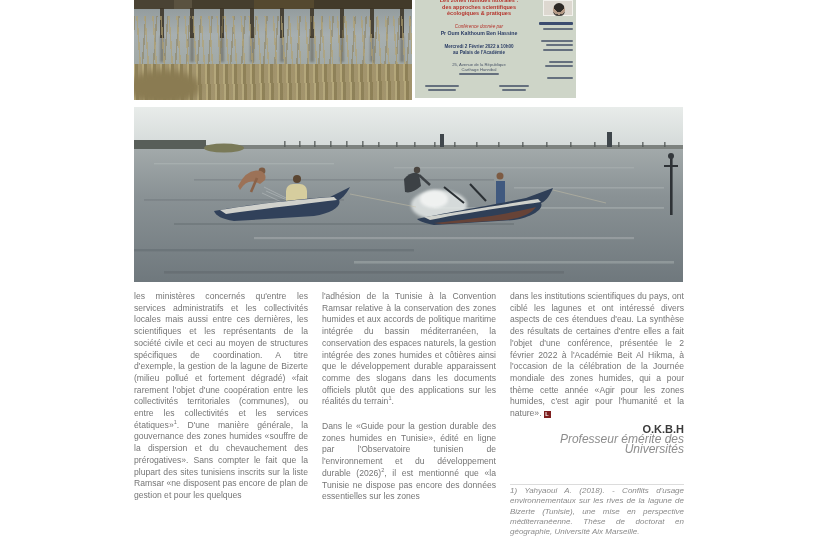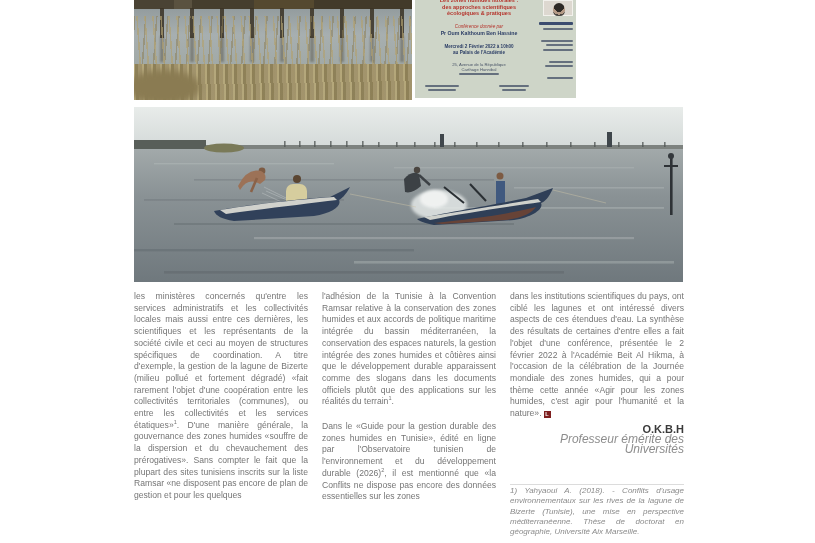--- a/index.html
+++ b/index.html
@@ -223,21 +223,21 @@
     </g>
   </svg>
 </div>
 
 <div id="col1" class="col abs">
   <p><span>les ministères concernés qu'entre les services administratifs et les collectivités locales mais aussi entre ces dernières, les scientifiques et les représentants de la société civile et ceci au moyen de structures spécifiques de coordination. A titre d'exemple, la gestion de la lagune de Bizerte (milieu pollué et fortement dégradé) «fait rarement l'objet d'une coopération entre les collectivités territoriales (communes), ou entre les collectivités et les services étatiques»</span><sup>1</sup><span>. D'une manière générale, la gouvernance des zones humides «souffre de la dispersion et du chevauchement des prérogatives». Sans compter le fait que la plupart des sites tunisiens inscrits sur la liste Ramsar «ne disposent pas encore de plan de gestion et pour les quelques</span></p>
 </div>
 
 <div id="col2" class="col abs">
   <p><span>l'adhésion de la Tunisie à la Convention Ramsar relative à la conservation des zones humides et aux accords de politique maritime intégrée du bassin méditerranéen, la conservation des espaces naturels, la gestion intégrée des zones humides et côtières ainsi que le développement durable apparaissent comme des slogans dans les documents officiels plutôt que des applications sur les réalités du terrain</span><sup>1</sup><span>.</span></p>
-  <p><span>Dans le «Guide pour la gestion durable des zones humides en Tunisie», édité en ligne par l'Observatoire tunisien de l'environnement et du développement durable (2026)</span><sup>2</sup><span>, il est mentionné que «la Conflits ne dispose pas encore des données essentielles sur les zones</span></p>
+  <p><span>Dans le «Guide pour la gestion durable des zones humides en Tunisie», édité en ligne par l'Observatoire tunisien de l'environnement et du développement durable (2026)</span><sup>2</sup><span>, il est mentionné que «la Tunisie ne dispose pas encore des données essentielles sur les zones</span></p>
 </div>
 
 <div id="col3" class="col abs">
   <p><span>dans les institutions scientifiques du pays, ont ciblé les lagunes et ont intéressé divers aspects de ces étendues d'eau. La synthèse des résultats de certaines d'entre elles a fait l'objet d'une conférence, présentée le 2 février 2022 à l'Académie Beit Al Hikma, à l'occasion de la célébration de la Journée mondiale des zones humides, qui a pour thème cette année «Agir pour les zones humides, c'est agir pour l'humanité et la nature».</span><span class="endmark">L</span></p>
   <div class="signature">
     <div class="sig-name">O.K.B.H</div>
     <div class="sig-title">Professeur émérite des Universités</div>
   </div>
   <div class="footnotes">
     <div>1) Yahyaoui A. (2018). - Conflits d'usage environnementaux sur les rives de la lagune de Bizerte (Tunisie), une mise en perspective méditerranéenne. Thèse de doctorat en géographie, Université Aix Marseille.</div>

